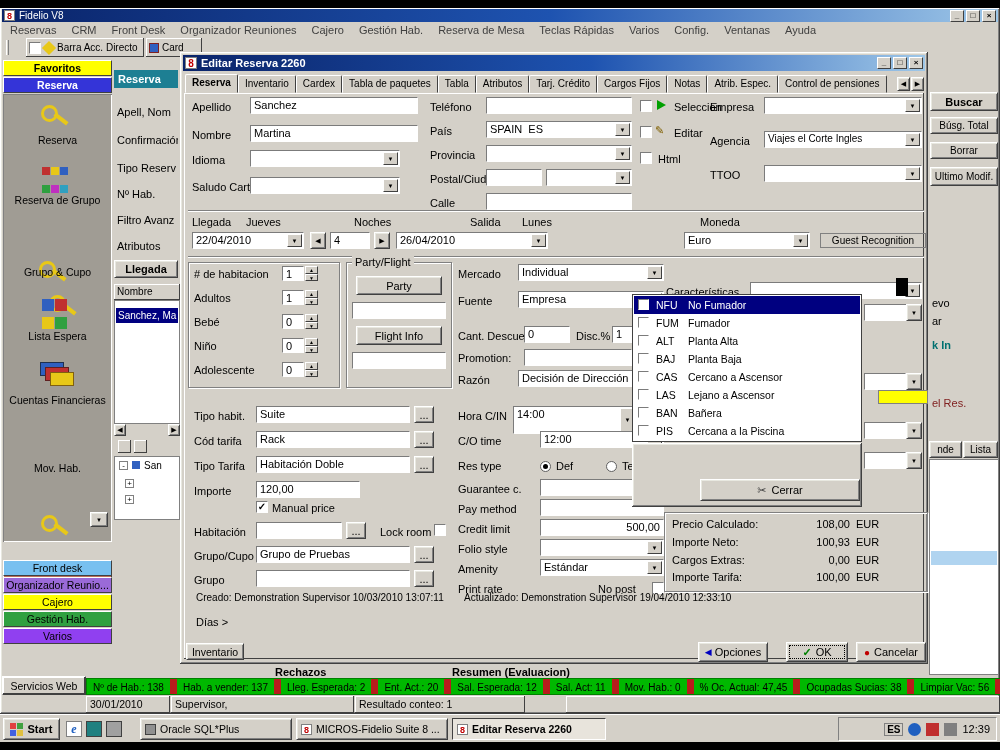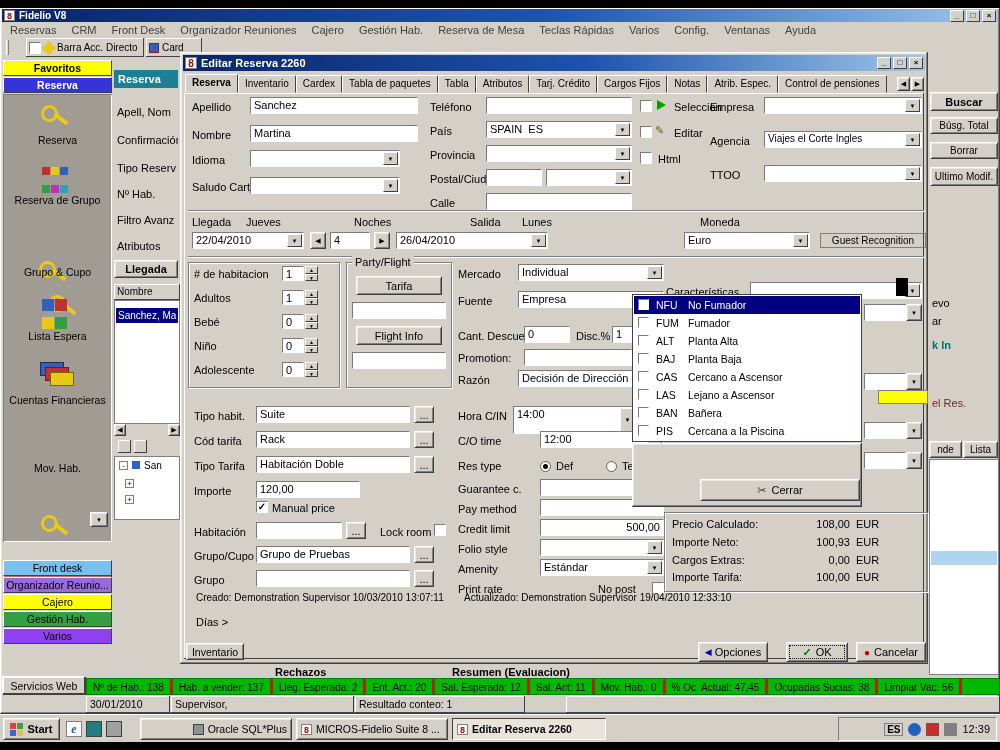--- a/index.html
+++ b/index.html
@@ -19,21 +19,21 @@
 .chk.on::before{content:"✓"}
 .rad{position:absolute;width:11px;height:11px;border-radius:50%;background:#fff;border:1px solid #606060}
 .rad.on::after{content:"";display:block;width:5px;height:5px;border-radius:50%;background:#000;margin:2px}
 .etch{height:2px;border-top:1px solid #808080;border-bottom:1px solid #fff}
 .grp{border:1px solid #808080;box-shadow:inset 1px 1px 0 #fff,1px 1px 0 #fff}
 .ttl{background:linear-gradient(90deg,#0a246a,#1e53b0 55%,#9ec7e8);color:#fff;display:flex;align-items:center;padding:0 2px}
 .tbt{width:14px;height:12px;margin-left:2px;background:#d4d0c8;border:1px solid;border-color:#fff #404040 #404040 #fff;font-size:8px;line-height:9px;text-align:center;font-weight:bold;color:#000}
 .bmin::before{content:"_"} .bmax::before{content:"□"} .bcls::before{content:"×"}
 .tab{height:18px;padding:2px 6px;font-size:10px;background:#d4d0c8;border:1px solid;border-color:#fff #404040 #d4d0c8 #fff;border-radius:2px 2px 0 0;white-space:nowrap;color:#000}
 .tab.act{font-weight:bold;height:19px;margin-top:-1px}
-.sc{font-size:10px;line-height:17px;padding:0 6px;border-right:3px solid #b91c1c;color:#000;white-space:nowrap}
+.sc{font-size:10px;line-height:17px;padding:0 6px;border-right:7px solid #b91c1c;color:#000;white-space:nowrap}
 .mi{font-size:11px;color:#404040;margin-right:15px;white-space:nowrap}
 .cat{font-size:10.5px;display:flex;align-items:center;justify-content:center;border:1px solid;border-color:#fff #404040 #404040 #fff;color:#000;overflow:hidden;white-space:nowrap}
 .sl{font-size:10.5px;text-align:center;line-height:12px;color:#000}
 .sp{width:13px}
 .sb{height:7px;background:#d4d0c8;border:1px solid;border-color:#fff #404040 #404040 #fff;display:flex;align-items:center;justify-content:center}
 .su{height:8px} .su::before{content:"▲";font-size:5px} .sd::before{content:"▼";font-size:5px}
 .cv{display:block;overflow:hidden;white-space:pre}
 .ico8{background:#fff;color:#c00000;font-weight:bold;text-align:center;border:1px solid #808080}
 .larr::before{content:"◀";font-size:7px} .rarr::before{content:"▶";font-size:7px}
 .cur{clip-path:polygon(0 0,0 15,4.5 11.5,7 17,9.5 16,7 10.5,11 10.5);background:#000;width:12px;height:18px}
@@ -48,21 +48,21 @@
 </style>
 </head>
 <body>
 
 <div id="screen">
 
   <div class="A out" style="left:0;top:8px;width:1000px;height:706px"></div>
 
   <div class="A ttl" style="left:2px;top:9px;width:996px;height:13px">
     <span class="ico8" style="width:11px;height:11px;font-size:9px;line-height:10px">8</span>
-    <span style="font-size:10px;font-weight:bold;margin-left:4px">Fidelio V8</span>
+    <span style="font-size:10px;font-weight:normal;margin-left:4px">Fidelio V8</span>
     <span style="flex:1"></span>
     <span class="tbt bmin"></span>
     <span class="tbt bmax"></span>
     <span class="tbt bcls"></span>
   </div>
 
   <div class="A" style="left:2px;top:23px;width:996px;height:14px;background:#d4d0c8;display:flex;align-items:center;padding-left:8px">
     <span class="mi">Reservas</span>
     <span class="mi">CRM</span>
     <span class="mi">Front Desk</span>
@@ -298,21 +298,21 @@
     </div>
   <div class="A lbl" style="left:194px;top:364px">Adolescente</div>
   <div class="A fld" style="left:282px;top:362px;width:22px;height:15px">0</div>
   <div class="A sp" style="left:305px;top:362px">
       <div class="sb su"></div>
       <div class="sb sd"></div>
     </div>
 
   <div class="A grp" style="left:346px;top:262px;width:106px;height:126px"></div>
   <div class="A lbl" style="left:352px;top:256px;background:#d4d0c8;padding:0 3px">Party/Flight</div>
-  <div class="A btn" style="left:356px;top:276px;width:86px;height:19px">Tarifa</div>
+  <div class="A btn" style="left:356px;top:276px;width:86px;height:19px">Party</div>
   <div class="A fld" style="left:352px;top:302px;width:94px;height:17px"></div>
   <div class="A btn" style="left:356px;top:326px;width:86px;height:19px">Flight Info</div>
   <div class="A fld" style="left:352px;top:352px;width:94px;height:17px"></div>
 
   <div class="A lbl" style="left:458px;top:268px">Mercado</div>
   <div class="A fld" style="left:518px;top:264px;width:146px;height:17px"><span class="cv">Individual</span><span class="arr"></span></div>
   <div class="A lbl" style="left:458px;top:295px">Fuente</div>
   <div class="A fld" style="left:518px;top:291px;width:146px;height:17px"><span class="cv">Empresa</span><span class="arr"></span></div>
   <div class="A lbl" style="left:458px;top:330px">Cant. Descuen</div>
   <div class="A fld" style="left:524px;top:326px;width:46px;height:17px">0</div>
@@ -478,21 +478,21 @@
           <span style="background:#e04040"></span>
           <span style="background:#40a040"></span>
           <span style="background:#4060e0"></span>
           <span style="background:#e0c040"></span>
         </span>
       <span>Start</span>
     </div>
     <div class="A" style="left:66px;top:6px;width:16px;height:16px;background:#fff;border:1px solid #808080;color:#2060c0;font-weight:bold;font-style:italic;text-align:center;font-size:12px;line-height:14px;font-family:'Liberation Serif',serif">e</div>
     <div class="A" style="left:86px;top:6px;width:16px;height:16px;background:#208080;border:1px solid #404040"></div>
     <div class="A" style="left:106px;top:6px;width:16px;height:16px;background:#a0a0a0;border:1px solid #404040"></div>
-    <div class="A btn" style="left:140px;top:3px;width:152px;height:22px;justify-content:flex-end;padding:0 4px;font-size:10.5px">
+    <div class="A btn" style="left:140px;top:3px;width:152px;height:22px;justify-content:flex-start;padding:0 4px;font-size:10.5px">
       <span style="width:11px;height:11px;background:#909090;border:1px solid #404040;margin-right:4px;flex:none"></span>
       <span style="overflow:hidden;white-space:nowrap">Oracle SQL*Plus</span>
     </div>
     <div class="A btn" style="left:296px;top:3px;width:152px;height:22px;justify-content:flex-start;padding:0 4px;font-size:10.5px">
       <span class="ico8" style="width:11px;height:11px;font-size:9px;line-height:10px;margin-right:4px;flex:none">8</span>
       <span style="overflow:hidden;white-space:nowrap">MICROS-Fidelio Suite 8 ...</span>
     </div>
     <div class="A btn" style="left:452px;top:3px;width:154px;height:22px;justify-content:flex-start;padding:0 4px;font-size:10.5px;font-weight:bold;border-color:#404040 #fff #fff #404040;box-shadow:none;background:#e8e4dc">
       <span class="ico8" style="width:11px;height:11px;font-size:9px;line-height:10px;margin-right:4px;flex:none">8</span>
       <span style="overflow:hidden;white-space:nowrap">Editar Reserva 2260</span>

